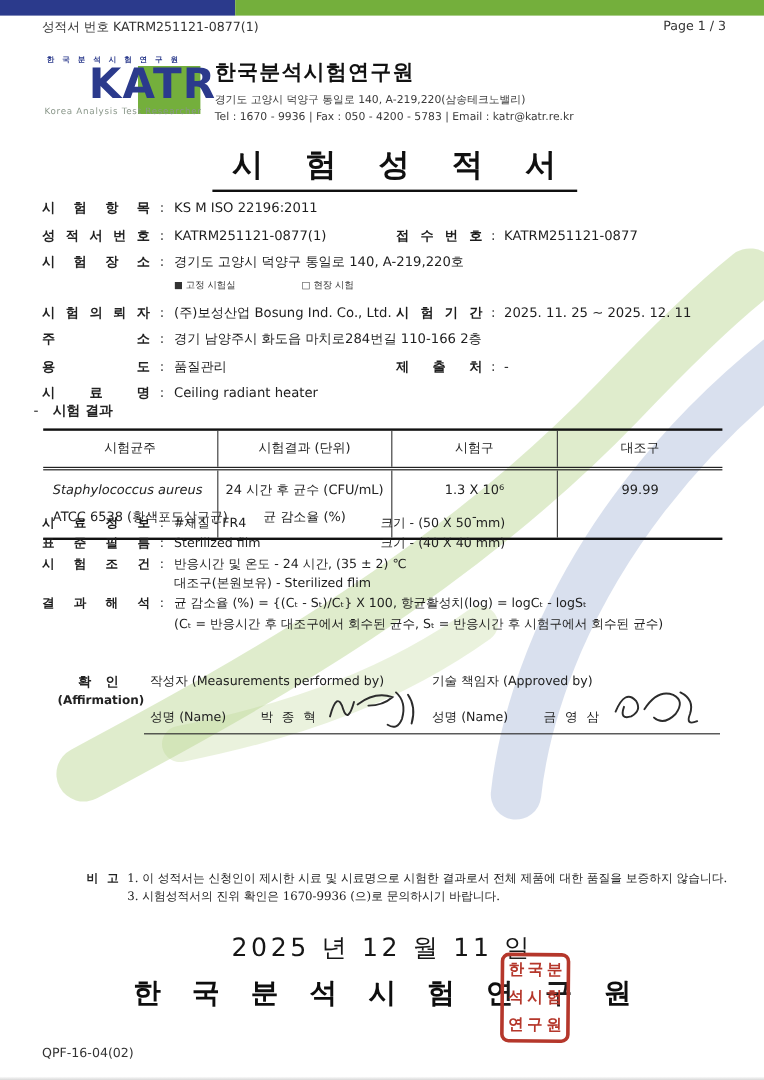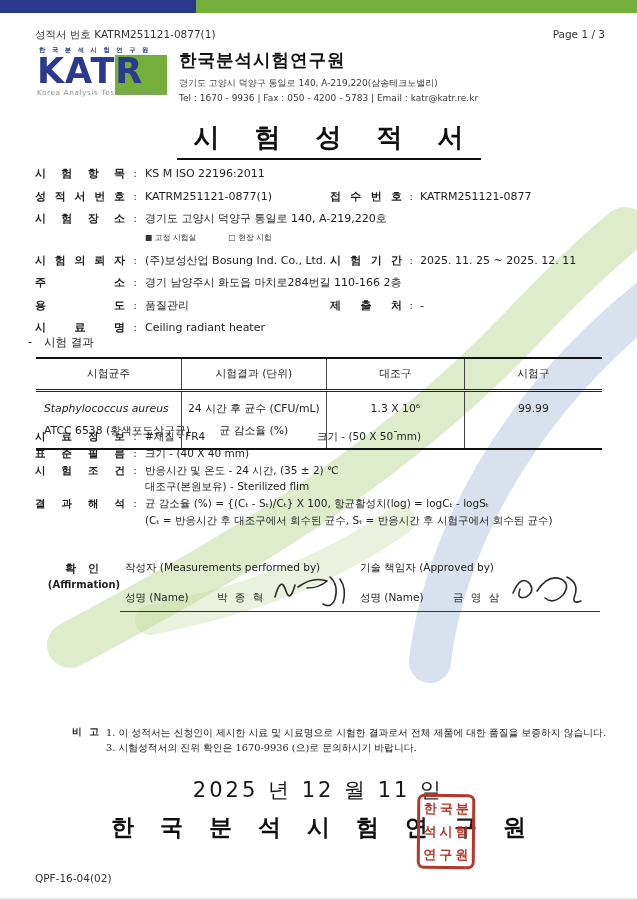--- a/index.html
+++ b/index.html
@@ -13,56 +13,56 @@
 
   
   .watermark { position:absolute; inset:0; z-index:0; }
 
   
   .topbar { top:0; left:0; width:637px; height:13px; display:flex; }
   .topbar-blue { width:196px; height:100%; background:#2b3a8c; }
   .topbar-green { flex:1; height:100%; background:#74af3c; }
 
   
-  .meta-row { top:28px; left:35px; right:32px; display:flex; justify-content:space-between;
+  .meta-row { top:16px; left:35px; right:32px; display:flex; justify-content:space-between;
     font-size:10.5px; color:#333;text-align:center; }
 
   
   .header-block { top:46px; left:37px; display:flex; gap:12px; align-items:flex-start; }
   .logo { position:relative; width:130px; height:58px; }
   .logo-green { position:absolute; right:0; top:9px; width:52px; height:40px; background:#74af3c; }
   .logo-toptext { position:relative; z-index:1; font-size:6.3px; letter-spacing:2.2px; color:#2b3a8c; font-weight:bold; padding-left:2px; white-space:nowrap; }
-  .logo-katr { position:relative; z-index:1; font-size:35px; line-height:0.95; font-weight:bold; color:#2b3a8c; letter-spacing:1px; }
+  .logo-katr { position:relative; z-index:1; font-size:35px; line-height:0.95; font-weight:bold; color:#2b3a8c; letter-spacing:1px;margin-left:37px; }
   .logo-sub { position:relative; z-index:1; font-size:7.3px; color:#8a978a; letter-spacing:0.6px; white-space:nowrap; }
   .org-info { padding-top:2px; }
   .org-name { font-size:17.5px; font-weight:bold; color:#111; letter-spacing:1px; }
   .org-addr { font-size:9px; color:#3a3a3a; margin-top:5px; }
   .org-contact { font-size:9px; color:#3a3a3a; margin-top:3px; }
 
   
   .doc-title { top:120px; left:0; right:0; text-align:center;margin-left:21px; }
   .doc-title span { display:inline-block; font-size:26px; font-weight:bold; color:#101010;
     letter-spacing:13px; padding:0 4px 3px 16px; border-bottom:2.5px solid #101010; }
 
   
   .fields { top:166px; left:35px; right:32px; font-size:11px; color:#1d1d1d; }
   .frow { position:relative; display:flex; margin-bottom:7.5px; line-height:15px; min-height:15px; }
   .flabel { width:90px; font-weight:600; color:#222; text-align:justify; text-align-last:justify; }
   .fcolon { width:20px; text-align:center; color:#333; }
   .fvalue { flex:1; }
-  .fsub { font-size:7.8px; color:#333; margin-top:4px; display:flex; gap:32px;text-align:center; }
+  .fsub { font-size:7.8px; color:#333; margin-top:4px; display:flex; gap:55px;text-align:center; }
   .pair2 { position:absolute; left:295px; top:0; display:flex; }
   .flabel2 { width:72px; font-weight:600; text-align:justify; text-align-last:justify; }
   .pair2 .fcolon { width:18px; }
 
   
   .results { top:335px; left:28px; right:35px; }
   .section-label { font-size:11.5px; color:#222; display:flex; }
   .section-dash { width:16px; }
-  .section-text { font-weight:normal; }
+  .section-text { font-weight:bold; }
   .rtable { margin-top:7px; margin-left:8px; border-top:2px solid #111; border-bottom:2px solid #111; font-size:10.8px; }
   .thead { display:flex; border-bottom:3px double #222; }
   .tbody { display:flex; }
   .tc { padding:6px 4px; text-align:center; }
   .c1 { width:25.6%; } .c2 { width:25.6%; } .c3 { width:24.4%; } .c4 { width:24.4%; }
   .thead .tc { padding:8px 4px; color:#222; }
   .tbody .tc { border:none; }
   .tc + .tc { border-left:1px solid #444; }
   .thead .tc + .tc { border-left:1px solid #444; }
   .cell-line { line-height:22px; white-space:nowrap; }
@@ -214,22 +214,22 @@
 
   <div class="layer results">
     <div class="section-label">
       <span class="section-dash">-</span>
       <span class="section-text">시험 결과</span>
     </div>
     <div class="rtable">
       <div class="thead">
         <div class="tc c1">시험균주</div>
         <div class="tc c2">시험결과 (단위)</div>
+        <div class="tc c4">시험구</div>
         <div class="tc c3">대조구</div>
-        <div class="tc c4">시험구</div>
       </div>
       <div class="tbody">
         <div class="tc c1">
           <div class="cell-line italic">Staphylococcus aureus</div>
           <div class="cell-line">ATCC 6538 (황색포도상구균)</div>
         </div>
         <div class="tc c2">
           <div class="cell-line">24 시간 후 균수 (CFU/mL)</div>
           <div class="cell-line">균 감소율 (%)</div>
         </div>
@@ -247,20 +247,21 @@
   <div class="layer sample-info">
     <div class="srow">
       <span class="slabel">시 료 정 보</span>
       <span class="scolon">:</span>
       <span class="sv1">#재질 - FR4</span>
       <span class="sv2">크기 - (50 X 50 mm)</span>
     </div>
     <div class="srow">
       <span class="slabel">표 준 필 름</span>
       <span class="scolon">:</span>
+      <span class="sv1">Sterilized film</span>
       <span class="sv2">크기 - (40 X 40 mm)</span>
     </div>
     <div class="srow">
       <span class="slabel">시 험 조 건</span>
       <span class="scolon">:</span>
       <span class="sv1 wide">반응시간 및 온도 - 24 시간, (35 ± 2) ℃</span>
     </div>
     <div class="srow">
       <span class="slabel"></span>
       <span class="scolon"></span>

